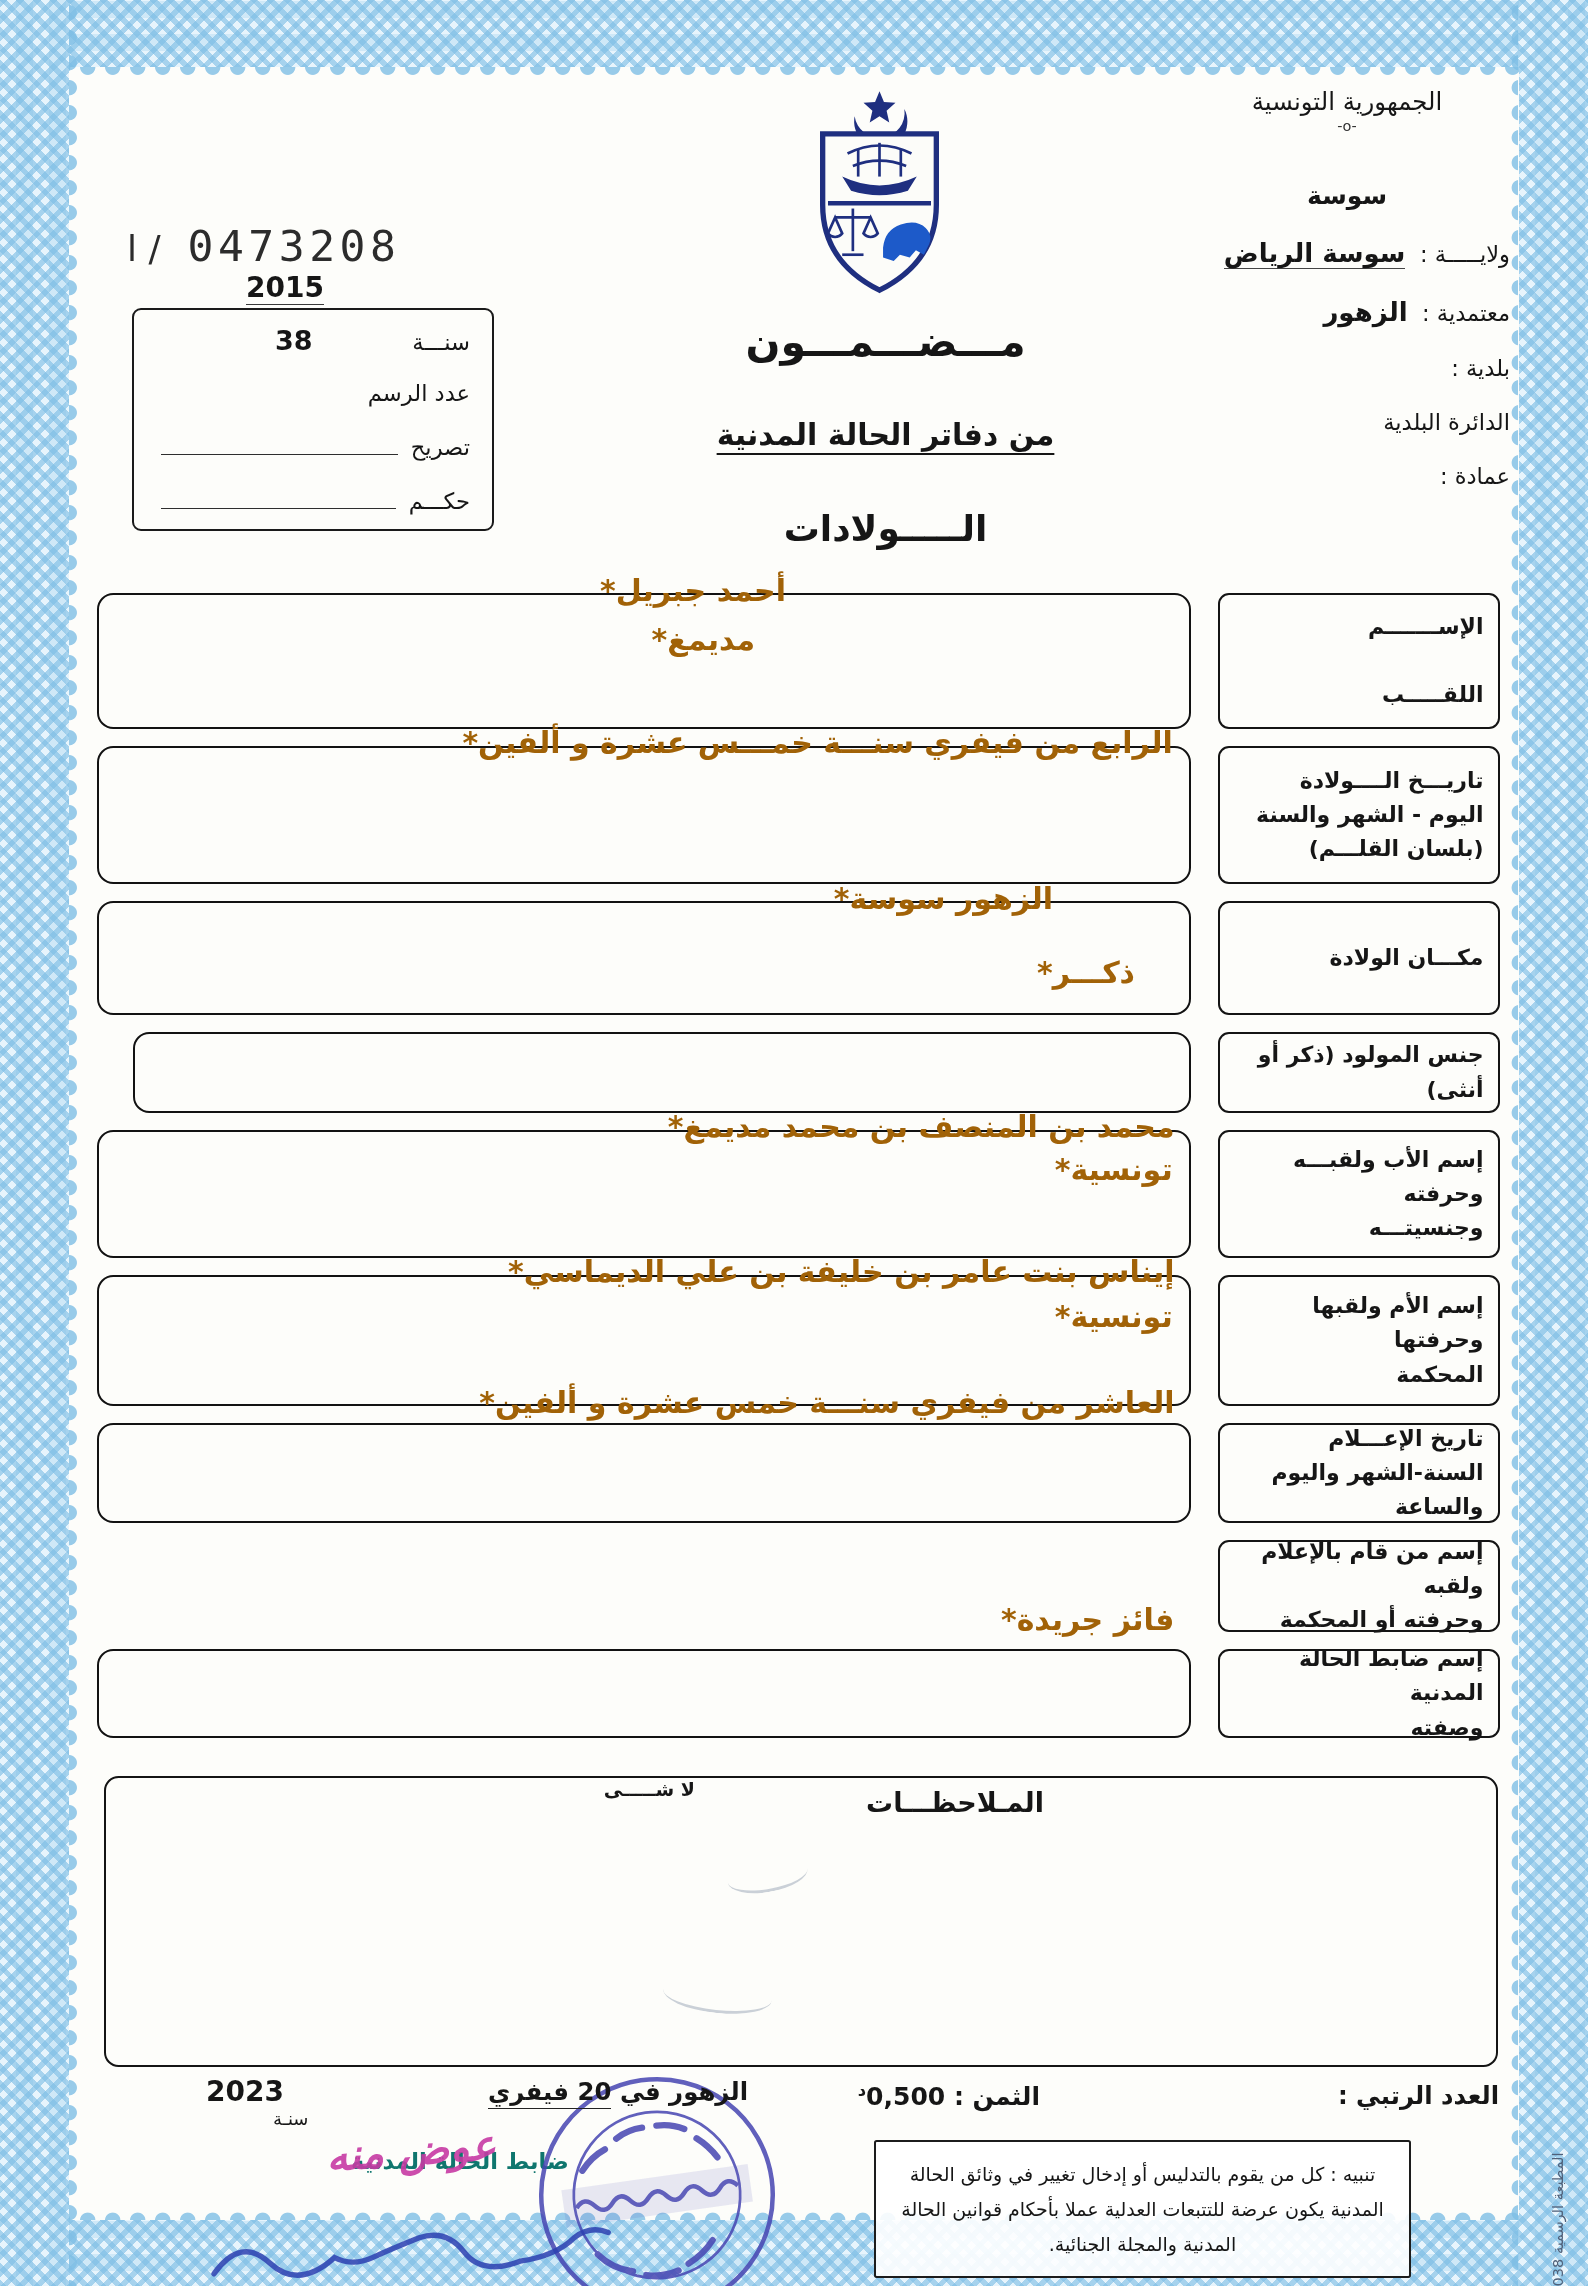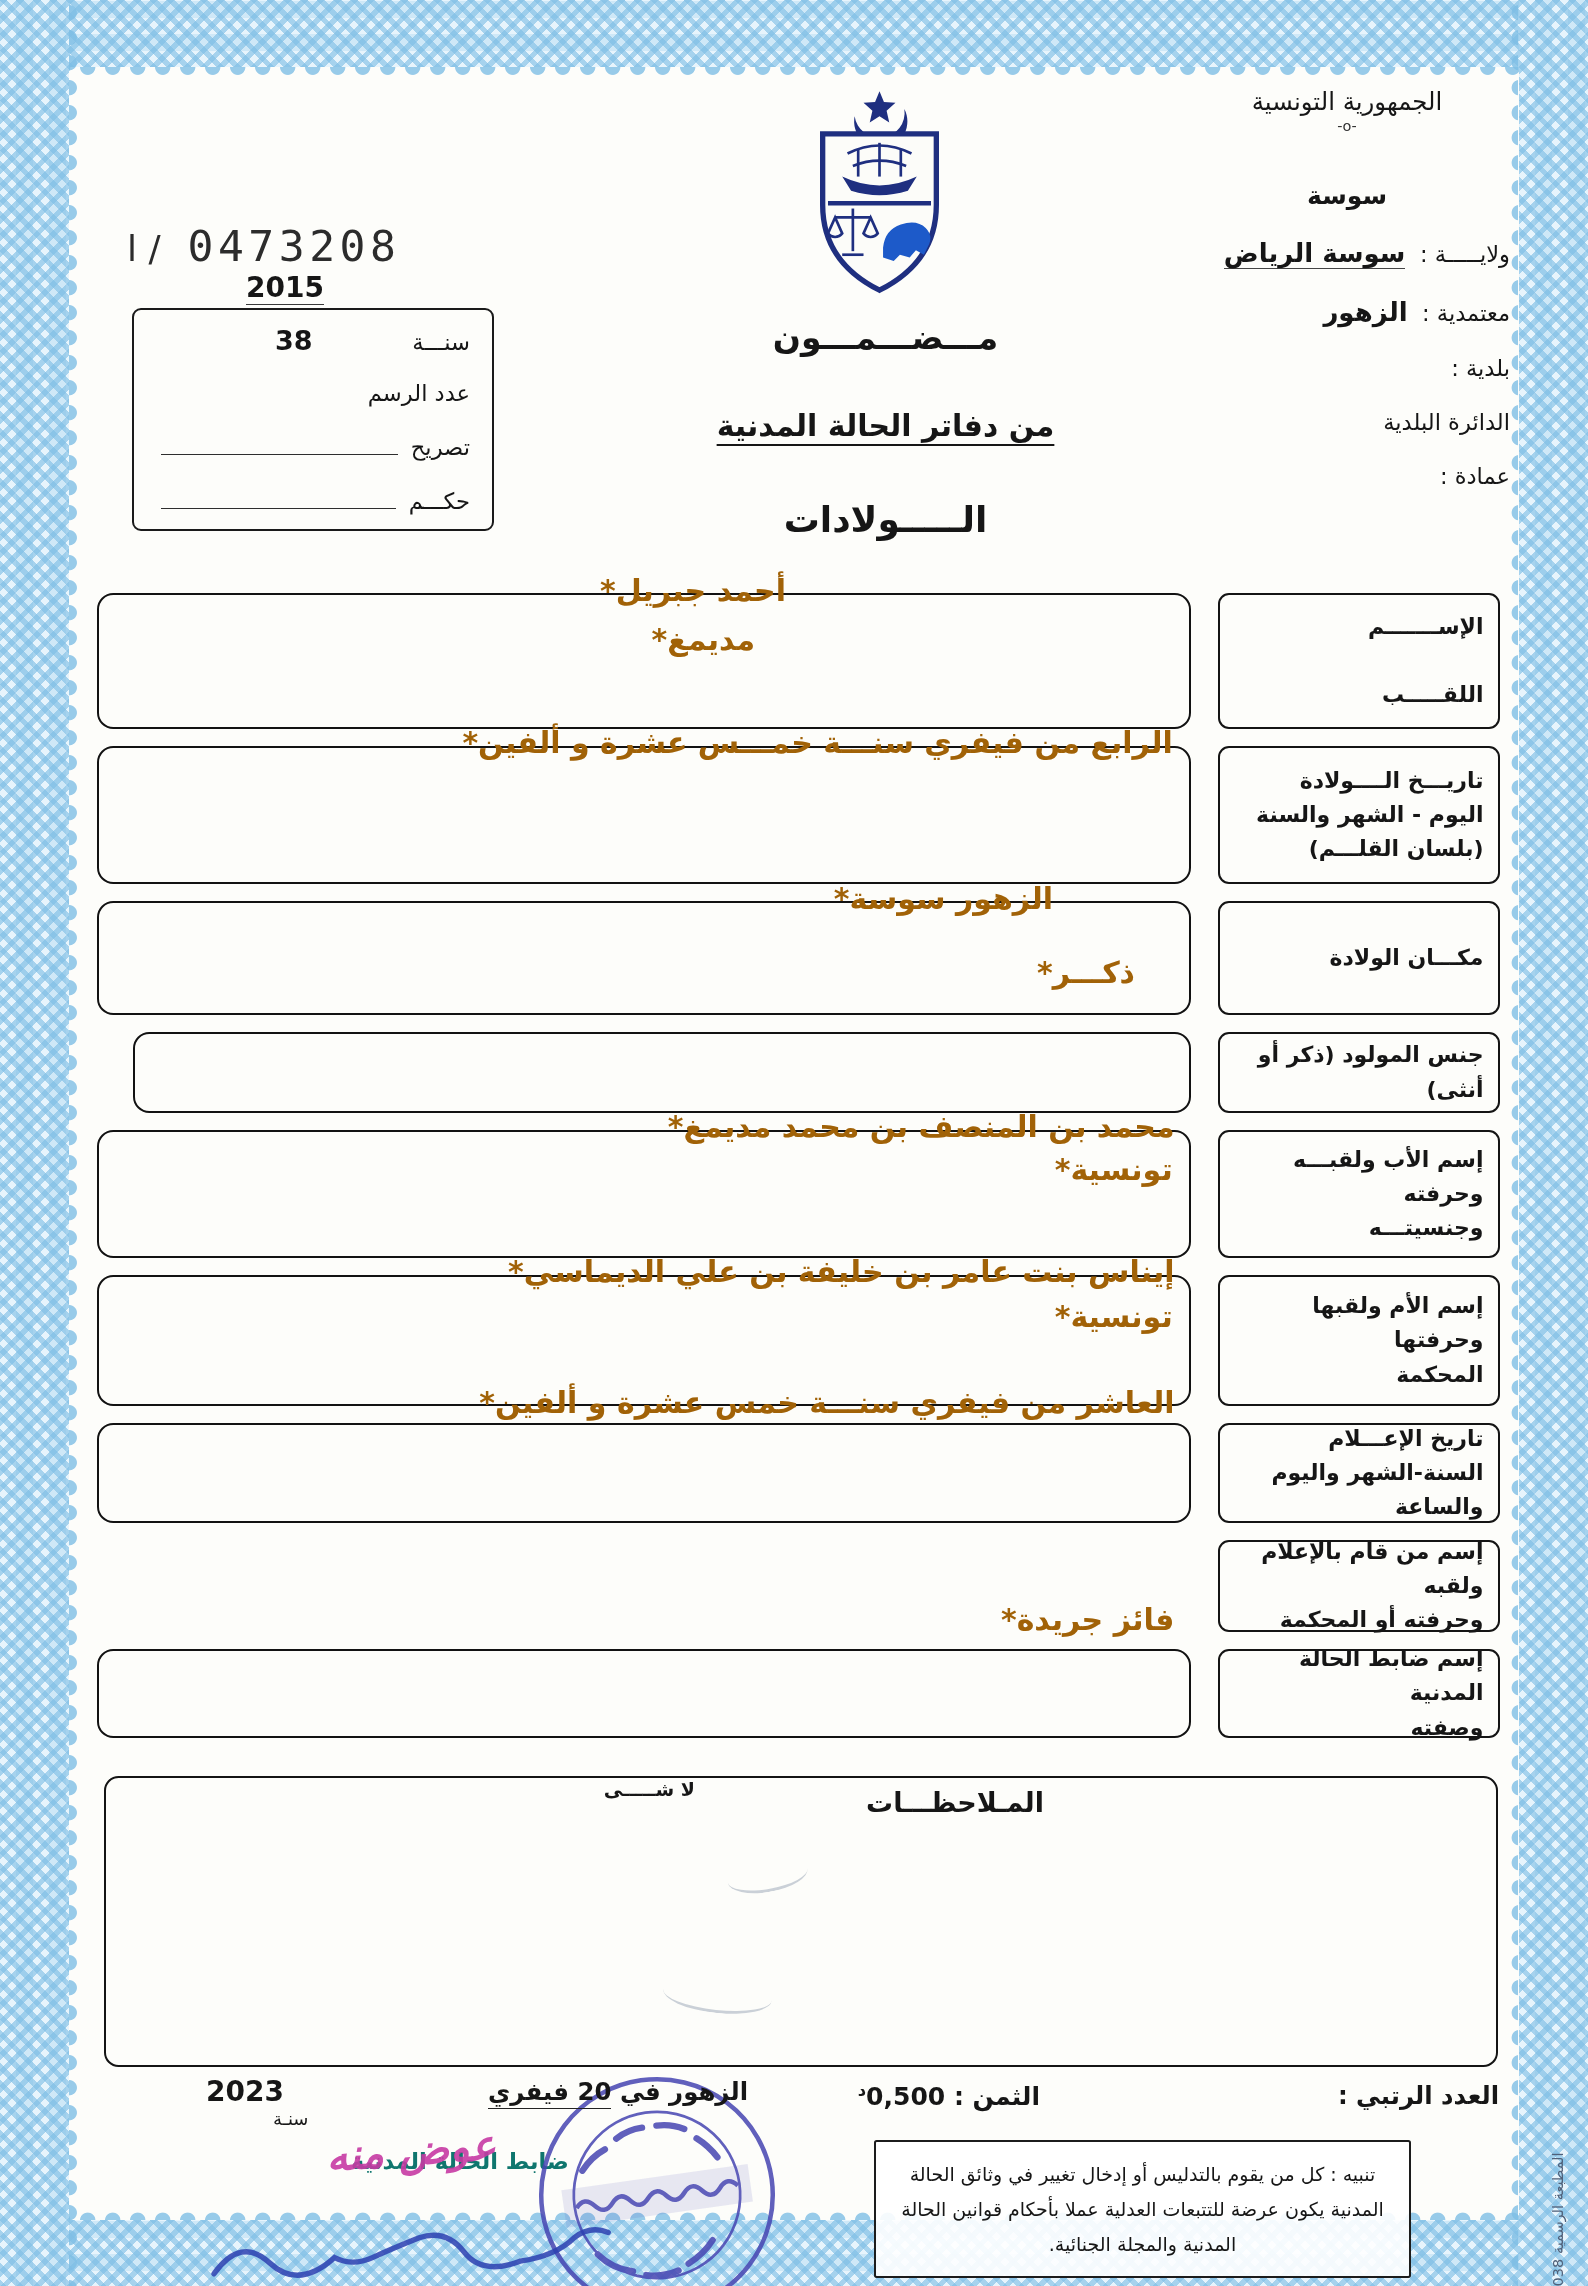--- a/index.html
+++ b/index.html
@@ -62,21 +62,21 @@
   .republic { font-size:24.4px; text-align:center; letter-spacing:0.9px; }
   .hdr-divider { text-align:center; font-size:14.5px; color:#333; margin-top:1.8px; }
   .city { font-weight:700; font-size:25px; text-align:center; margin-top:47px; }
   .admin-row { display:flex; gap:14.5px; align-items:baseline; margin-top:28px; }
   .admin-label { font-size:22.6px; white-space:nowrap; }
   .admin-value { font-weight:700; font-size:26px; }
   .admin-row.f0 .admin-value { border-bottom:1.8px solid #444; }
 
   
   .title { position:absolute; top:318px; left:665px; width:441px; text-align:center; }
-  .title-1 { font-size:33px; font-weight:700; letter-spacing:1.8px; }
+  .title-1 { font-size:41px; font-weight:700; letter-spacing:1.8px; }
   .title-2 { font-size:30px; font-weight:700; margin-top:51px; text-decoration:underline; text-underline-offset:8.1px; text-decoration-thickness:1.8px; }
   .title-3 { font-size:36px; font-weight:700; margin-top:56px; letter-spacing:1.8px; }
 
   
   .form { position:absolute; top:593px; left:97px; width:1403px; display:flex; flex-direction:column; gap:17px; }
   .form-row { display:flex; gap:27px; }
   .label-box { width:282px; border:2.7px solid #141414; border-radius:11px; padding:7.2px 14.5px;
     font-weight:700; font-size:22px; line-height:1.55; display:flex; align-items:center; }
   .label-text { white-space:pre-line; width:100%; }
   .value-box { flex:1; border:2.7px solid #121212; border-radius:16.3px; position:relative; background:transparent; }

